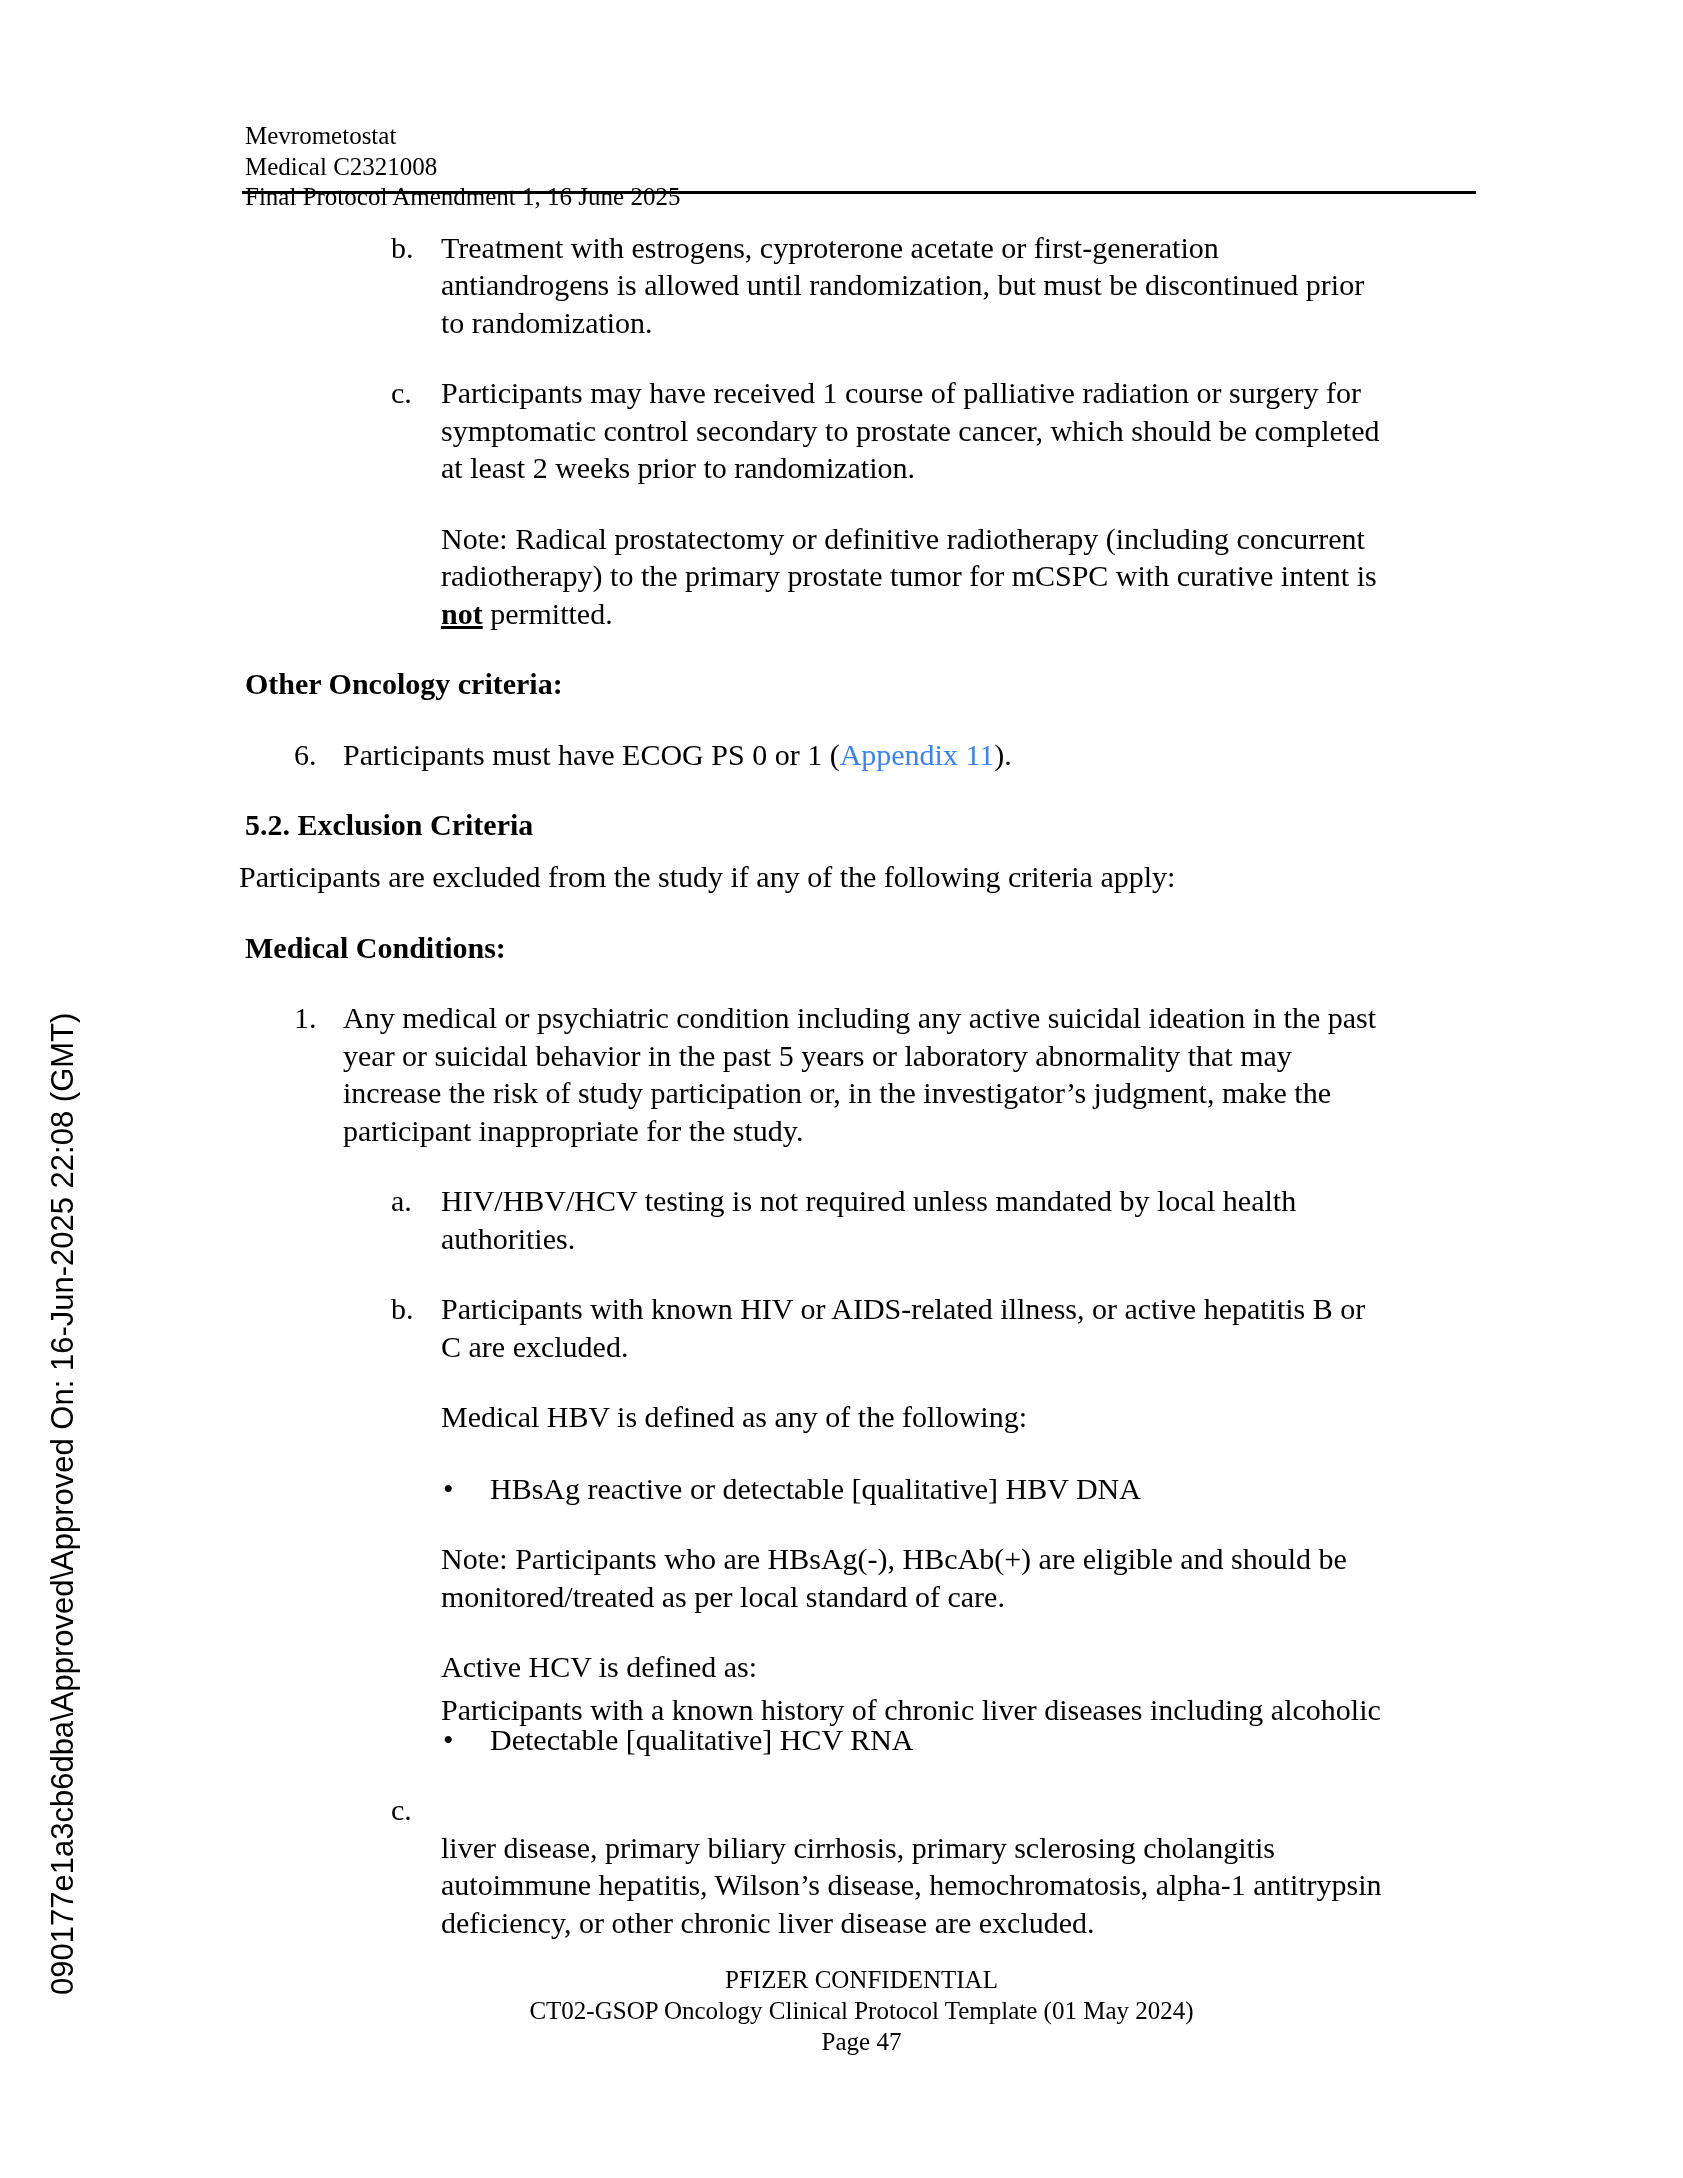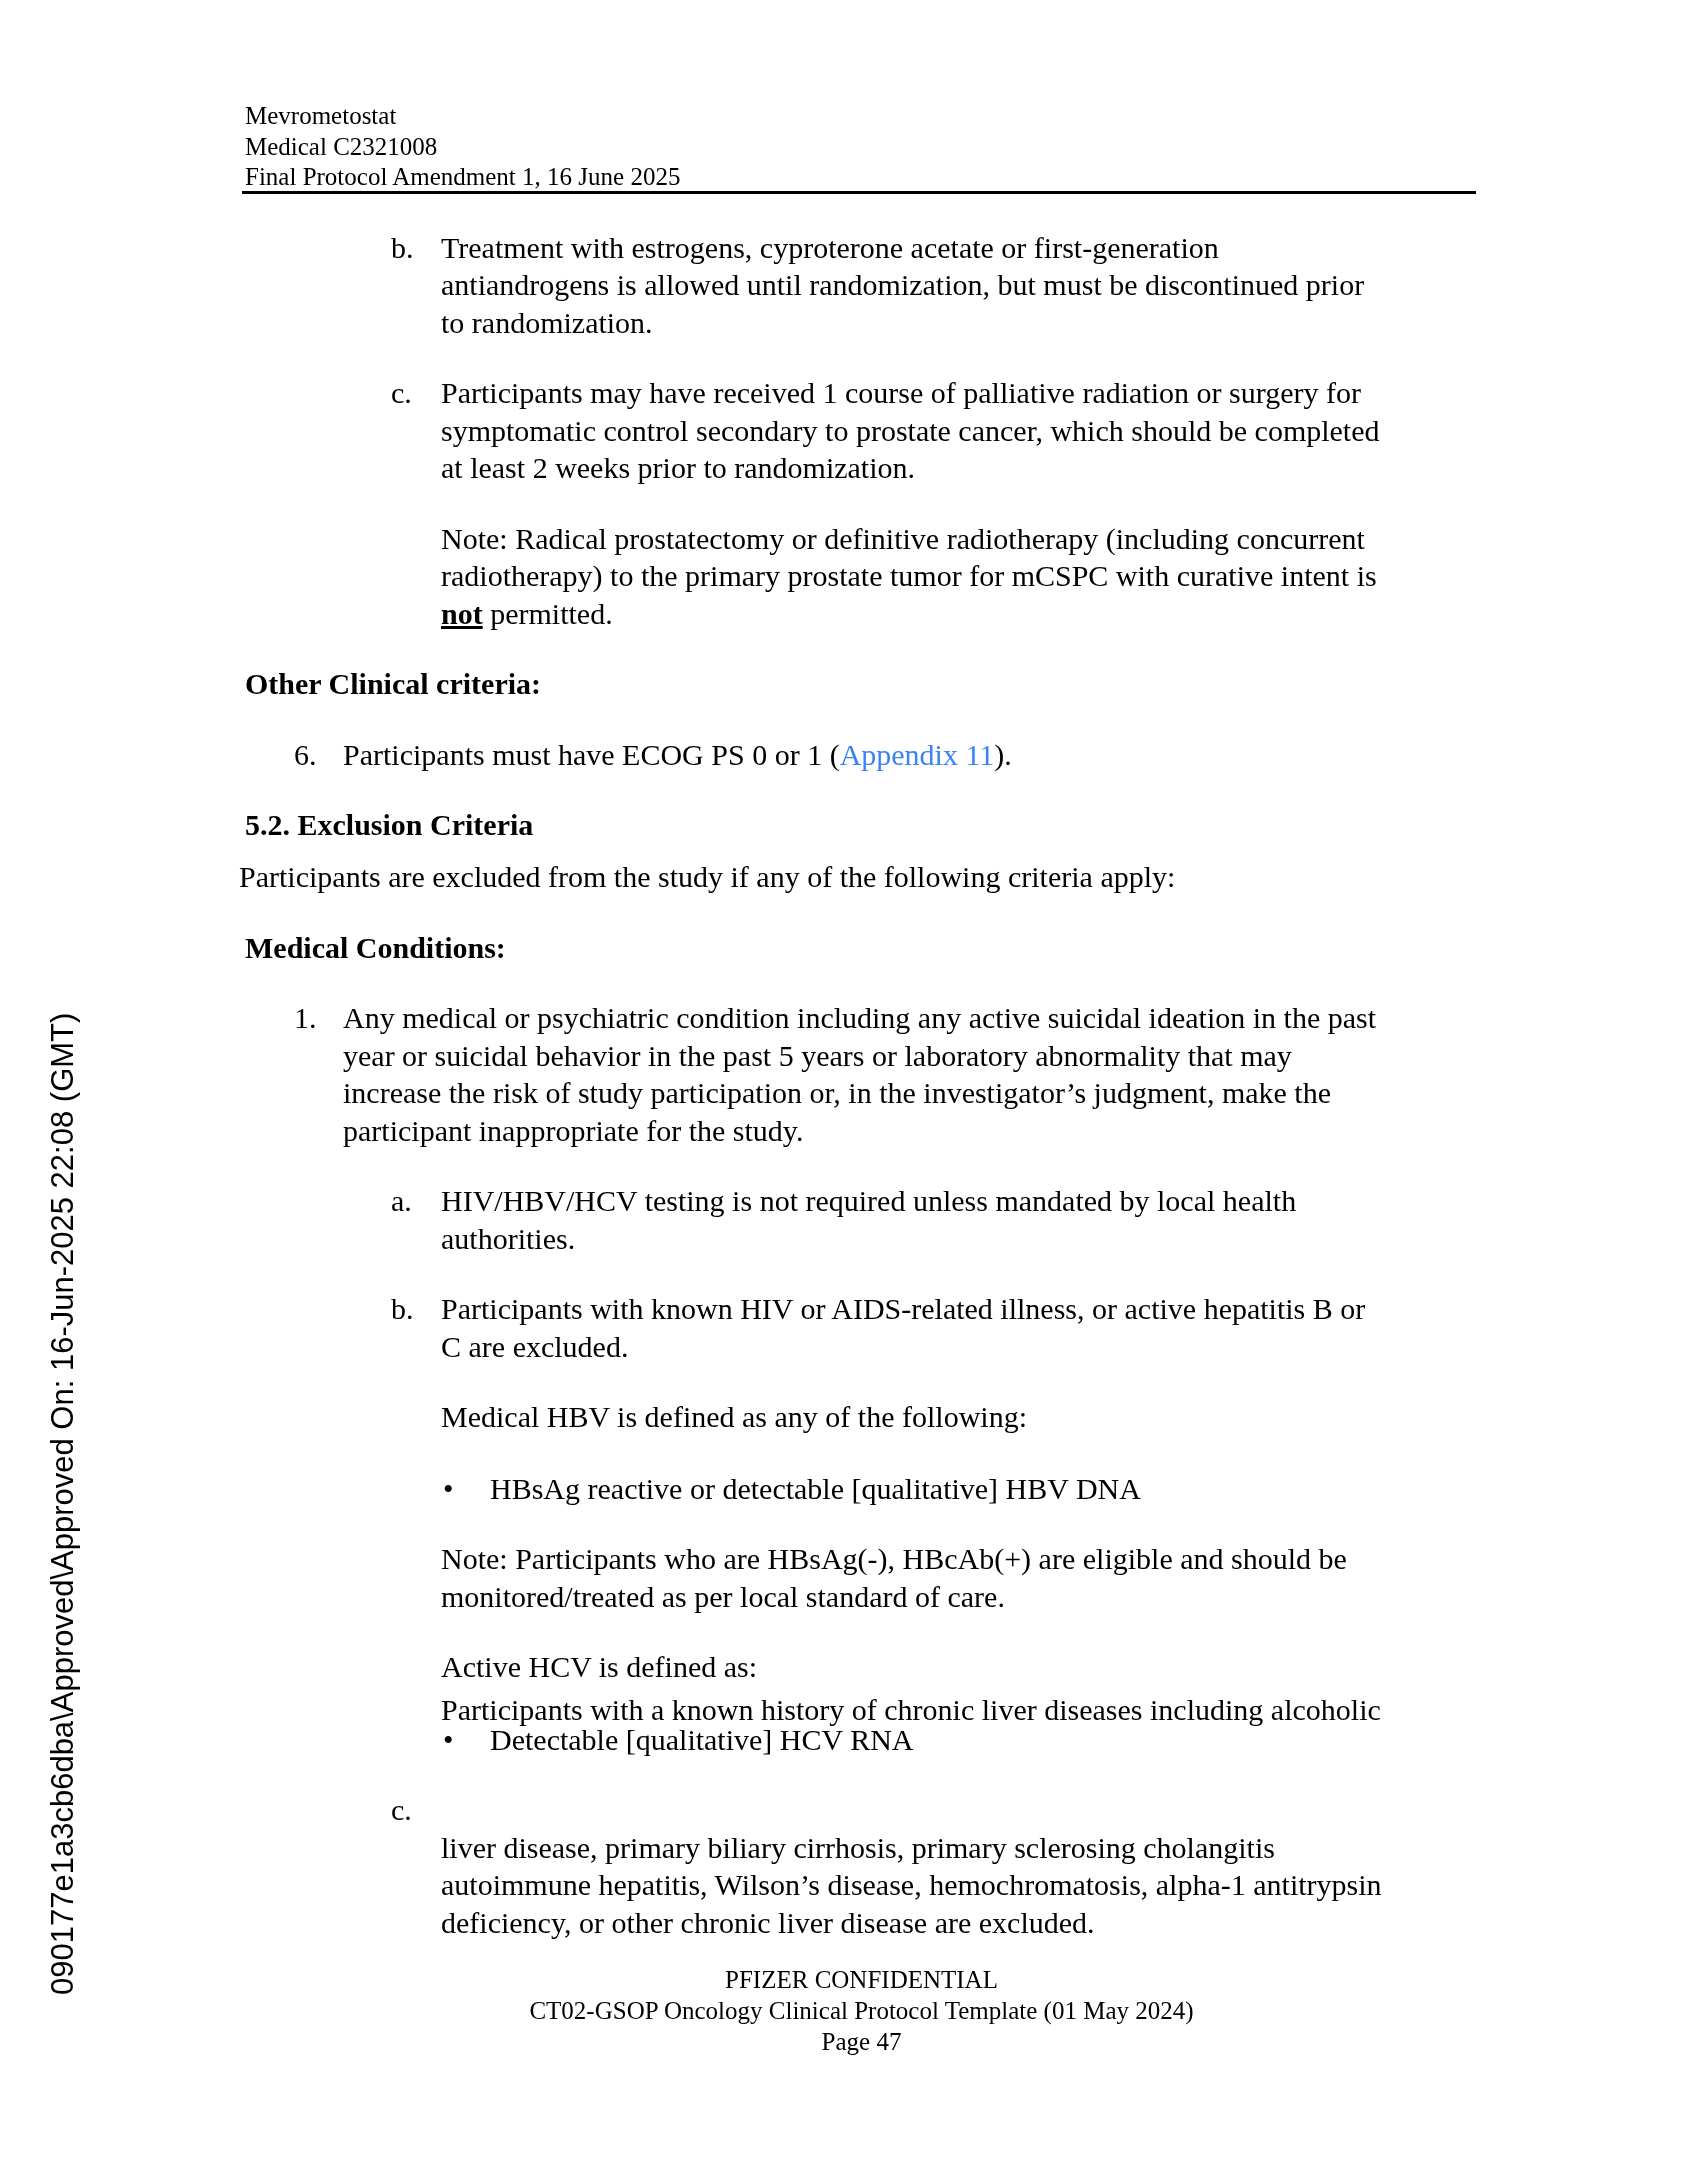--- a/index.html
+++ b/index.html
@@ -1,20 +1,20 @@
 <!DOCTYPE html>
 <html><head>
 <meta charset="utf-8">
 <style>
   html, body { margin: 0; padding: 0; background: #ffffff; }
   body { width: 1683px; height: 2178px; position: relative; overflow: hidden;
          font-family: "Liberation Serif", "DejaVu Serif", serif; color: #000; }
   .abs { position: absolute; }
   .txt { font-size: 30px; line-height: 38px; white-space: nowrap; }
-  .hdr { left: 245px; font-size: 25px; line-height: 31px; white-space: nowrap; }
+  .hdr { left: 245px; font-size: 25px; line-height: 31px; white-space: nowrap; margin-top: 20px; }
   .rule { left: 242px; width: 1234px; top: 191px; height: 3px; background: #000; }
   .bold { font-weight: bold; }
   .link { color: #3b82f6; }
   .u { text-decoration: underline; font-weight: bold; }
   .footer { left: 0; width: 1723px; text-align: center; font-size: 25px; line-height: 31px; }
   .watermark { position: absolute; left: 44px; top: 1995px; transform-origin: 0 0; transform: rotate(-90deg);
                font-family: "Liberation Sans", "DejaVu Sans", sans-serif; font-size: 31px; line-height: 38px;
                white-space: nowrap; color: #000; }
 </style>
 </head>
@@ -40,21 +40,21 @@
   <div class="abs txt" style="left:391px; top:374px">c.</div>
   <div class="abs txt" style="left:441px; top:374px">Participants may have received 1 course of palliative radiation or surgery for</div>
   <div class="abs txt" style="left:441px; top:412px">symptomatic control secondary to prostate cancer, which should be completed</div>
   <div class="abs txt" style="left:441px; top:449px">at least 2 weeks prior to randomization.</div>
 
   <div class="abs txt" style="left:441px; top:520px">Note: Radical prostatectomy or definitive radiotherapy (including concurrent</div>
   <div class="abs txt" style="left:441px; top:557px">radiotherapy) to the primary prostate tumor for mCSPC with curative intent is</div>
   <div class="abs txt" style="left:441px; top:595px"><span class="u">not</span><span> permitted.</span></div>
 </div>
 
-<div class="abs txt bold" style="left:245px; top:665px">Other Clinical criteria:</div>
+<div class="abs txt bold" style="left:245px; top:665px">Other Oncology criteria:</div>
 <div>
   <div class="abs txt" style="left:294px; top:736px">6.</div>
   <div class="abs txt" style="left:343px; top:736px"><span>Participants must have ECOG PS 0 or 1 (</span><span class="link">Appendix 11</span><span>).</span></div>
 </div>
 
 <div class="abs txt bold" style="left:245px; top:806px">5.2. Exclusion Criteria</div>
 <div class="abs txt" style="left:239px; top:858px">Participants are excluded from the study if any of the following criteria apply:</div>
 <div class="abs txt bold" style="left:245px; top:929px">Medical Conditions:</div>
 
 <div>

